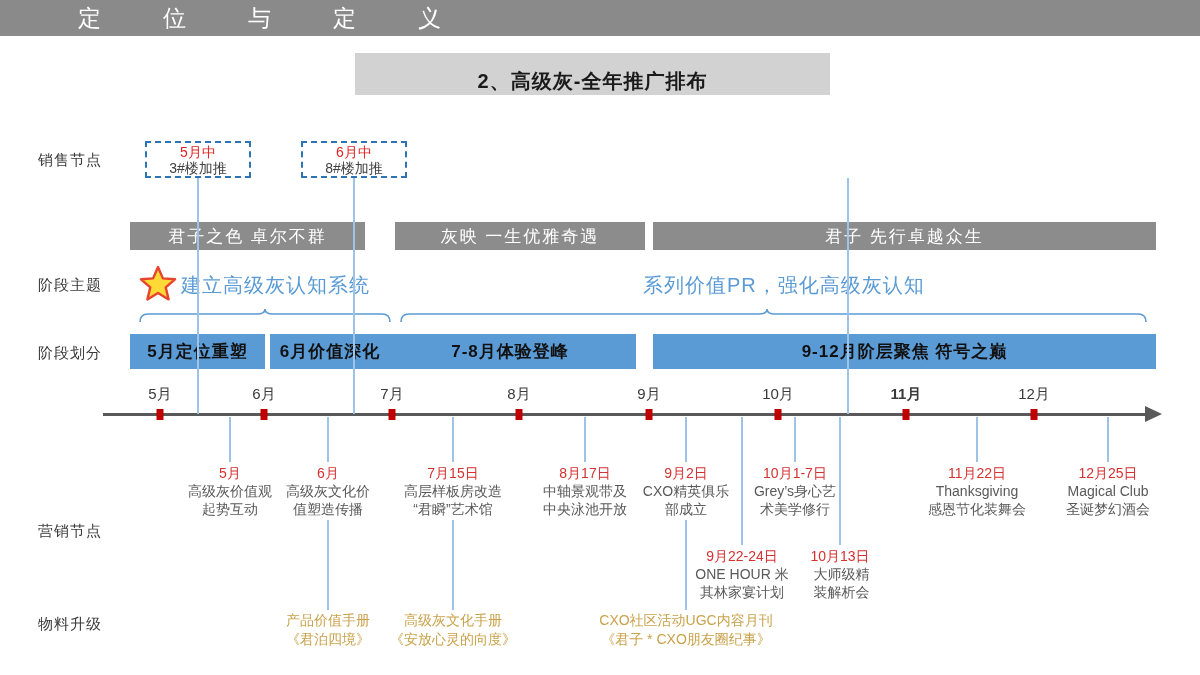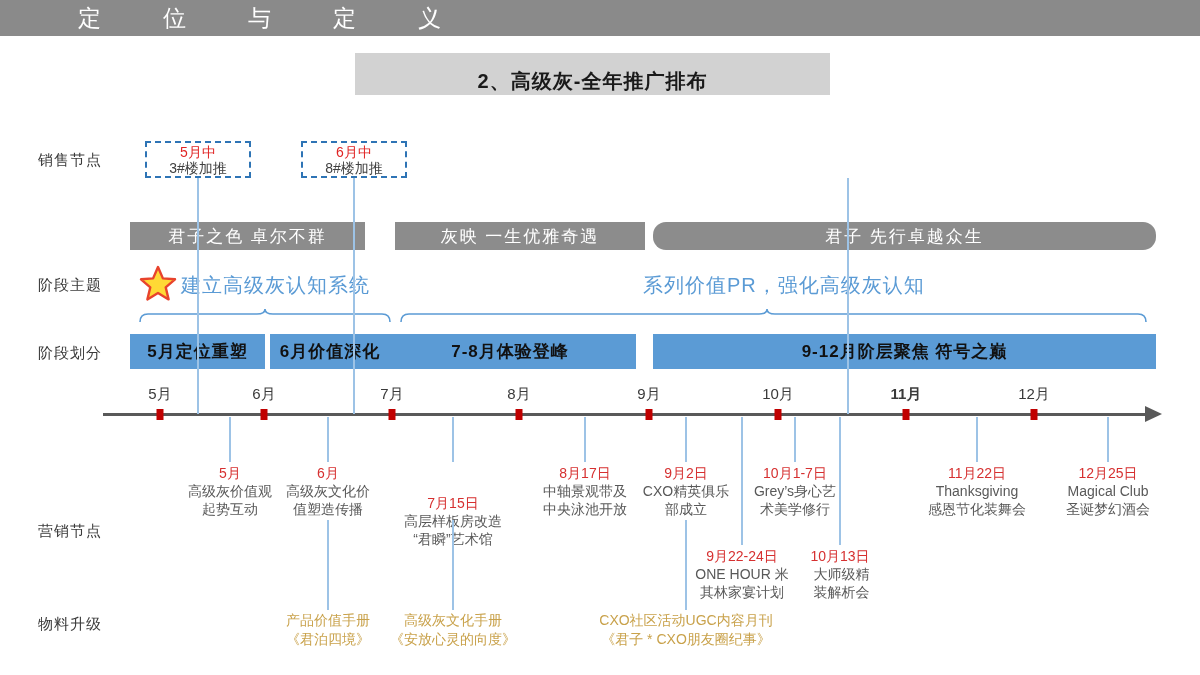--- a/index.html
+++ b/index.html
@@ -60,21 +60,21 @@
 
   <div class="abs axis"></div>
   <div class="abs axis-arrow"></div>
 <div class="abs row-label" style="left: 38px; top: 151px;">销售节点</div>
     <div class="abs row-label" style="left: 38px; top: 228px; margin-top: 48px;">阶段主题</div>
     <div class="abs row-label" style="left: 38px; top: 344px;">阶段划分</div>
     <div class="abs row-label" style="left: 38px; top: 482px; margin-top: 40px;">营销节点</div>
     <div class="abs row-label" style="left: 38px; top: 615px;">物料升级</div>
     <div class="abs theme-bar" style="left: 130px; top: 222px; width: 235px;">君子之色 卓尔不群</div>
     <div class="abs theme-bar" style="left: 395px; top: 222px; width: 250px;">灰映 一生优雅奇遇</div>
-    <div class="abs theme-bar" style="left: 653px; top: 222px; width: 503px; border-radius: 13px;">君子 先行卓越众生</div>
+    <div class="abs theme-bar" style="left: 653px; top: 222px; width: 503px;">君子 先行卓越众生</div>
     <div class="abs phase-bar" style="left: 130px; top: 334px; width: 135px;">5月定位重塑</div>
     <div class="abs phase-bar" style="left: 270px; top: 334px; width: 120px;">6月价值深化</div>
     <div class="abs phase-bar" style="left: 384px; top: 334px; width: 252px;">7-8月体验登峰</div>
     <div class="abs phase-bar" style="left: 653px; top: 334px; width: 503px;">9-12月阶层聚焦 符号之巅</div>
     <div class="abs vline" style="left: 198px; top: 178px; height: 236px;"></div>
     <div class="abs sales-box" style="left: 198px; top: 141px;">
       <div class="abs sales-date" style="position: static;">5月中</div>
       <div class="abs sales-label" style="position: static;">3#楼加推</div>
     </div>
     <div class="abs vline" style="left: 354px; top: 178px; height: 236px;"></div>
@@ -106,21 +106,21 @@
       <div class="abs " style="position: static;">起势互动</div>
     </div>
     <div class="abs vline" style="left: 328px; top: 417px; height: 45px;"></div>
     <div class="abs node" style="left: 328px; top: 464px;">
       <div class="abs node-date" style="position: static;">6月</div>
       <div class="abs " style="position: static;">高级灰文化价</div>
       <div class="abs " style="position: static;">值塑造传播</div>
     </div>
     <div class="abs vline" style="left: 453px; top: 417px; height: 45px;"></div>
     <div class="abs node" style="left: 453px; top: 464px;">
-      <div class="abs node-date" style="position: static; margin-top: 30px;">7月15日</div>
+      <div class="abs node-date" style="position: static;">7月15日</div>
       <div class="abs " style="position: static;">高层样板房改造</div>
       <div class="abs " style="position: static;">“君瞬”艺术馆</div>
     </div>
     <div class="abs vline" style="left: 585px; top: 417px; height: 45px;"></div>
     <div class="abs node" style="left: 585px; top: 464px;">
       <div class="abs node-date" style="position: static;">8月17日</div>
       <div class="abs " style="position: static;">中轴景观带及</div>
       <div class="abs " style="position: static;">中央泳池开放</div>
     </div>
     <div class="abs vline" style="left: 686px; top: 417px; height: 45px;"></div>

